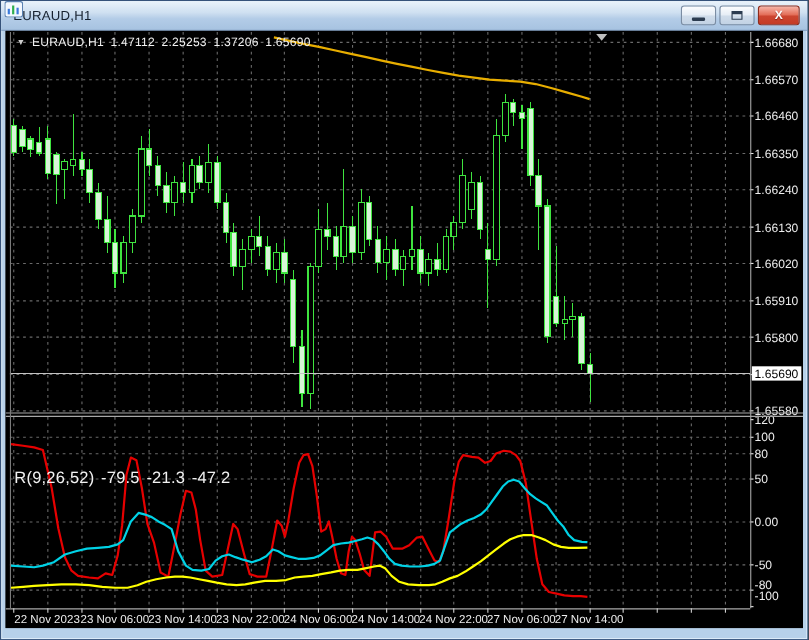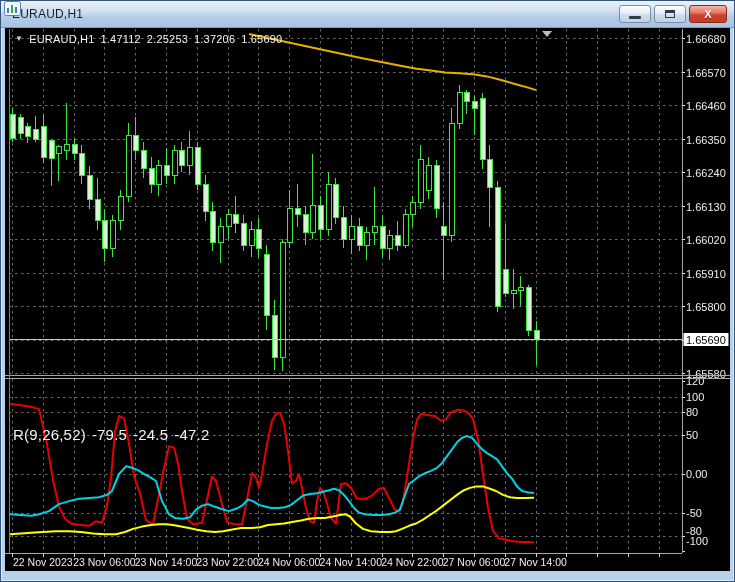--- a/index.html
+++ b/index.html
@@ -369,21 +369,21 @@
       <span>EURAUD,H1</span>
       <span>1.47112</span>
       <span>2.25253</span>
       <span>1.37206</span>
       <span>1.65690</span>
     </div>
 
     <div class="indlabel">
       <span>R(9,26,52)</span>
       <span>-79.5</span>
-      <span>-24.5</span>
+      <span>-21.3</span>
       <span>-47.2</span>
     </div>
 
     <div class="hit" style="left:4px;top:1px;width:673px;height:346px;"></div>
     <div class="hit" style="left:4px;top:351px;width:673px;height:174px;"></div>
     <div class="hit" style="left:677px;top:1px;width:48px;height:524px;"></div>
     <div class="hit" style="left:4px;top:525px;width:673px;height:18px;"></div>
   </div>
 </div>
 

